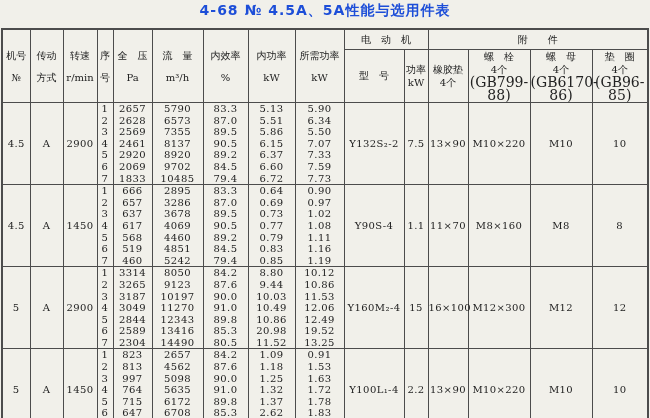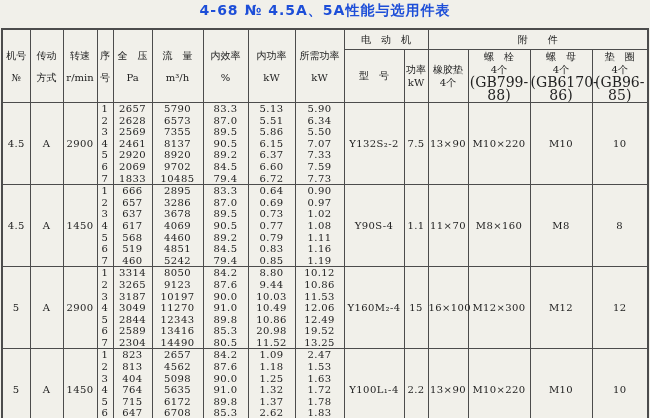--- a/index.html
+++ b/index.html
@@ -350,39 +350,39 @@
         </tr>
         <tr class="block-start">
           <td rowspan="7">5</td>
           <td rowspan="7">A</td>
           <td rowspan="7">1450</td>
           <td>1</td>
           <td>823</td>
           <td>2657</td>
           <td>84.2</td>
           <td>1.09</td>
-          <td>2.47</td>
+          <td>0.91</td>
           <td rowspan="7">Y100L₁-4</td>
           <td rowspan="7">2.2</td>
           <td rowspan="7">13×90</td>
           <td rowspan="7">M10×220</td>
           <td rowspan="7">M10</td>
           <td rowspan="7">10</td>
         </tr>
         <tr>
           <td>2</td>
           <td>813</td>
           <td>4562</td>
           <td>87.6</td>
           <td>1.18</td>
           <td>1.53</td>
         </tr>
         <tr>
           <td>3</td>
-          <td>404</td>
+          <td>997</td>
           <td>5098</td>
           <td>90.0</td>
           <td>1.25</td>
           <td>1.63</td>
         </tr>
         <tr>
           <td>4</td>
           <td>764</td>
           <td>5635</td>
           <td>91.0</td>

